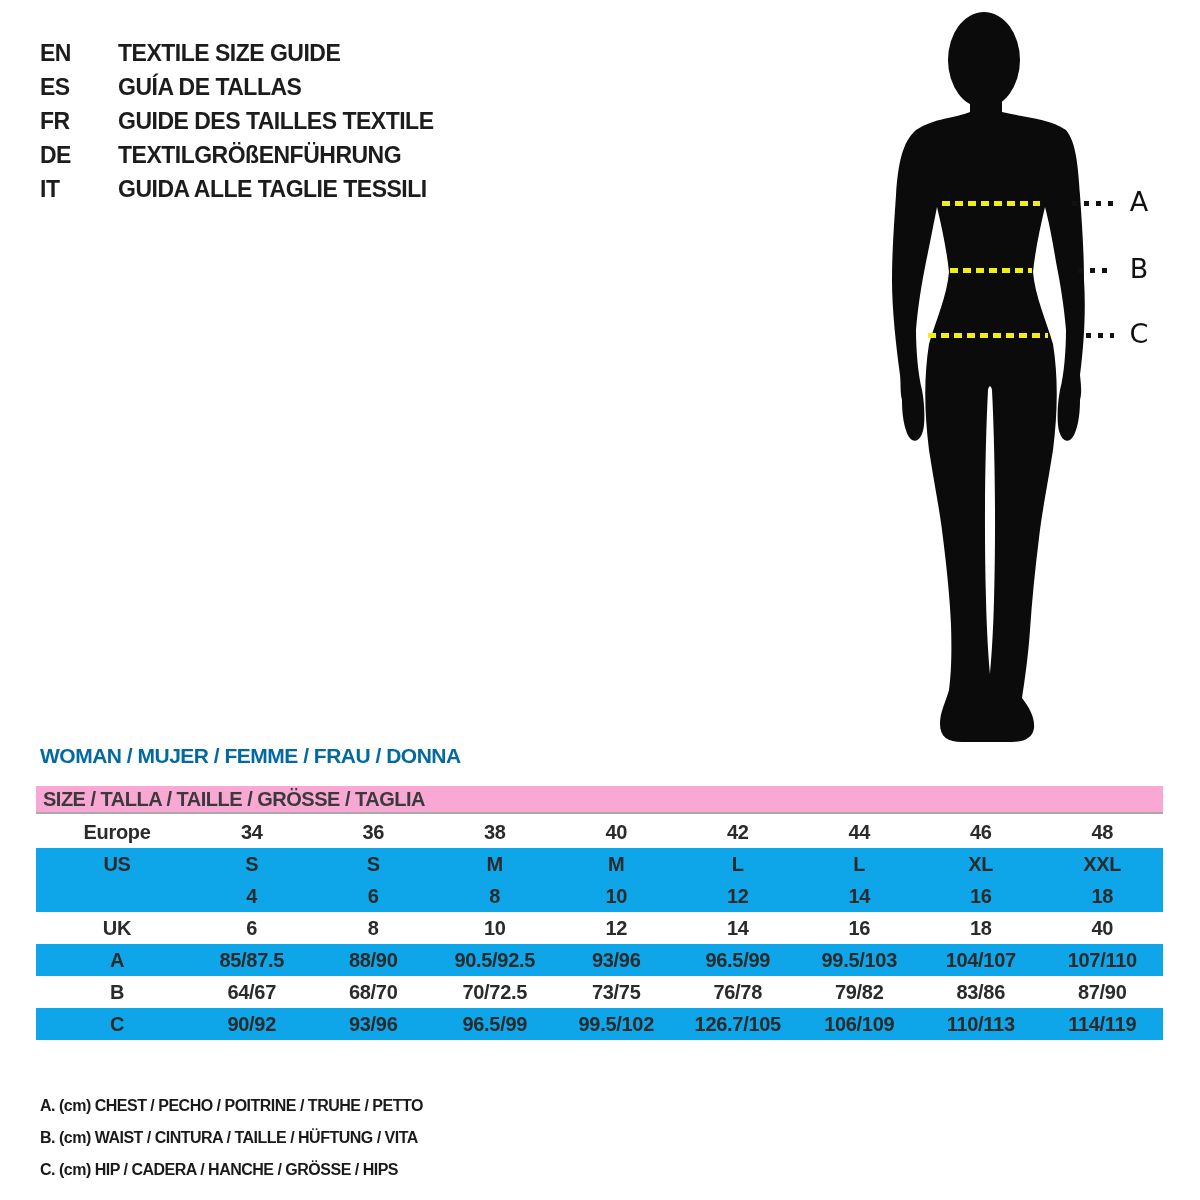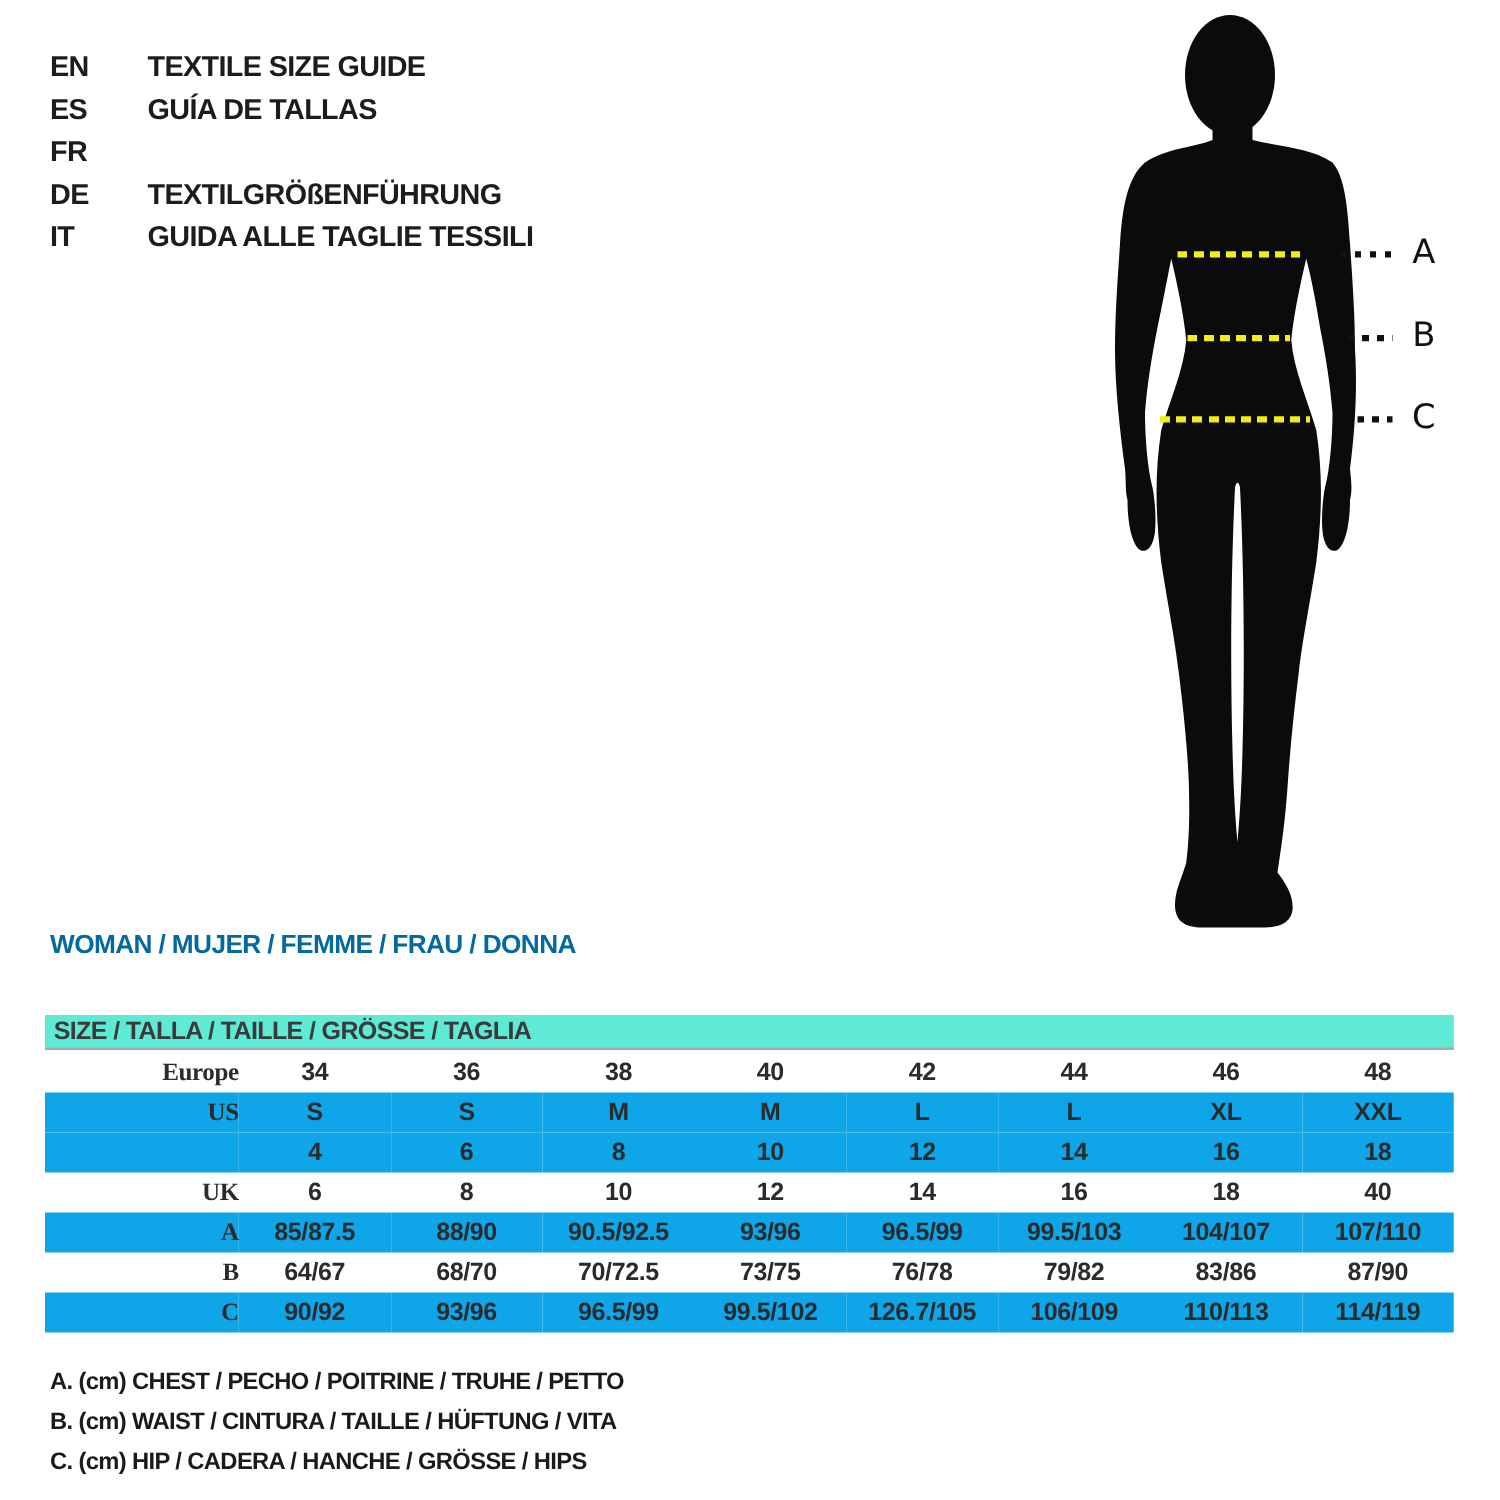--- a/index.html
+++ b/index.html
@@ -24,51 +24,52 @@
   .mlabel{position:absolute;width:30px;text-align:center;font-size:27px;font-weight:normal;
           font-family:"DejaVu Sans",sans-serif;color:#111;}
   .mlabel.la{left:1124px;top:186px;}
   .mlabel.lb{left:1124px;top:253px;}
   .mlabel.lc{left:1124px;top:318px;}
   
   .section-title{position:absolute;left:40px;top:744px;margin:0;font-size:21px;font-weight:bold;
                  letter-spacing:-0.5px;color:#0369a1;white-space:nowrap;}
   
   .table-wrap{position:absolute;left:36px;top:786px;width:1127px;}
-  .table-header{height:26px;background:#5eead4;border-bottom:2px solid #a9a9a9;
+  .table-header{height:26px;background:#f9a8d4;border-bottom:2px solid #a9a9a9;
                 font-size:20px;font-weight:bold;letter-spacing:-0.5px;color:#3a3a3a;
-                padding-left:7px;line-height:27px;margin-top:26px;}
+                padding-left:7px;line-height:27px;}
   table.size-table{border-collapse:collapse;table-layout:fixed;width:1127px;margin-top:2px;}
   table.size-table tr{height:32px;}
   table.size-table th,table.size-table td{
     padding:0;font-size:20px;font-weight:bold;letter-spacing:-0.3px;color:#2b2b2b;
     text-align:center;vertical-align:middle;white-space:nowrap;}
-  table.size-table th{text-align:right;padding-left:7px;font-family:Liberation Serif, serif;}
+  table.size-table th{text-align:center;padding-left:7px;}
   tr.shaded{background:#0ea5e9;}
   
   .notes{position:absolute;left:40px;top:1090px;}
-  .notes p{margin:0;font-size:19px;font-weight:bold;letter-spacing:-0.5px;line-height:32px;
+  .notes p{margin:0;font-size:16px;font-weight:bold;letter-spacing:-0.5px;line-height:32px;
            color:#1a1a1a;white-space:nowrap;}
 </style>
 </head>
 <body>
 
 <div class="sheet">
 
   <section class="lang-block">
     <div class="lang-row">
       <span class="lang-code">EN</span>
       <span class="lang-title">TEXTILE SIZE GUIDE</span>
     </div>
     <div class="lang-row">
       <span class="lang-code">ES</span>
       <span class="lang-title">GUÍA DE TALLAS</span>
     </div>
     <div class="lang-row">
       <span class="lang-code">FR</span>
+      <span class="lang-title">GUIDE DES TAILLES TEXTILE</span>
     </div>
     <div class="lang-row">
       <span class="lang-code">DE</span>
       <span class="lang-title">TEXTILGRÖßENFÜHRUNG</span>
     </div>
     <div class="lang-row">
       <span class="lang-code">IT</span>
       <span class="lang-title">GUIDA ALLE TAGLIE TESSILI</span>
     </div>
   </section>

